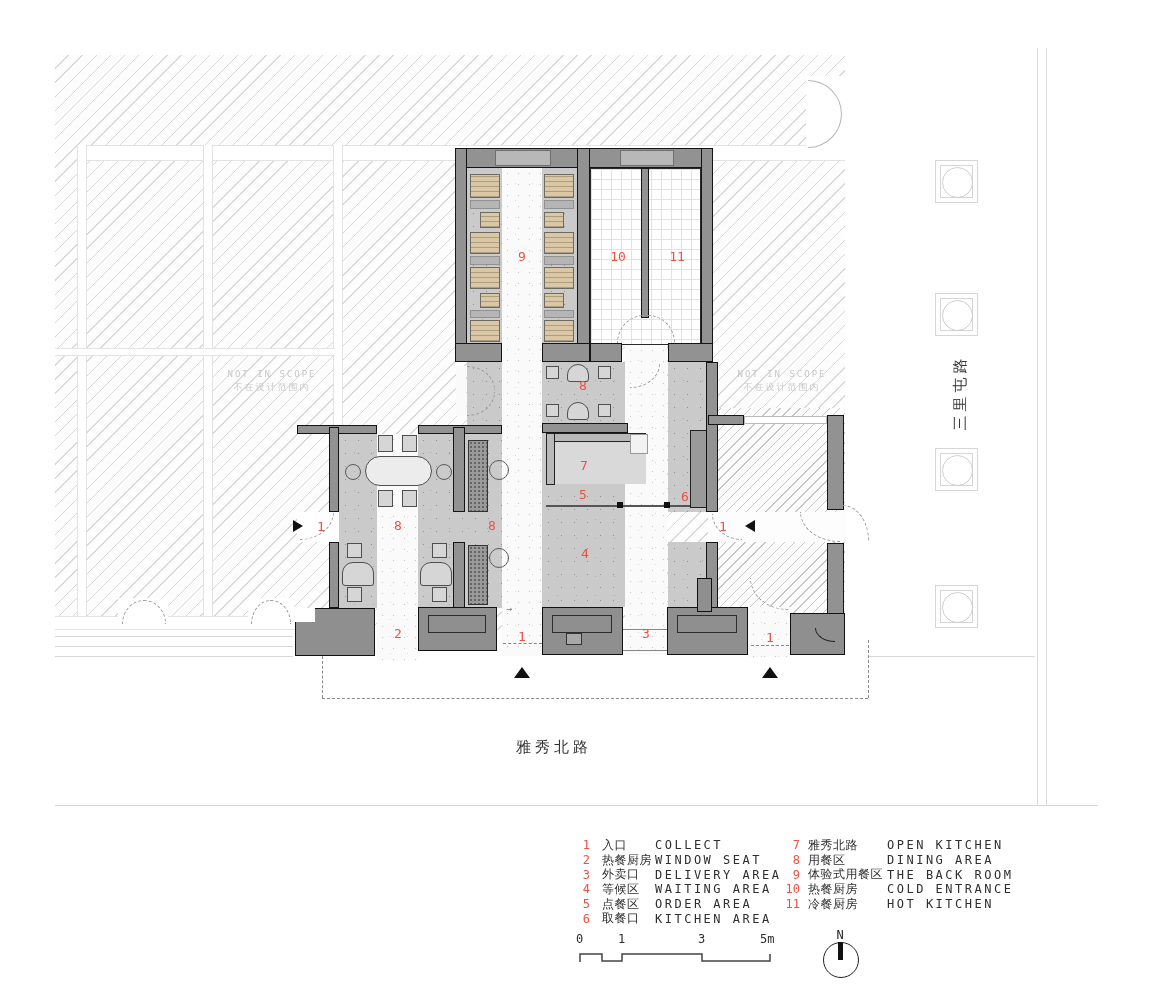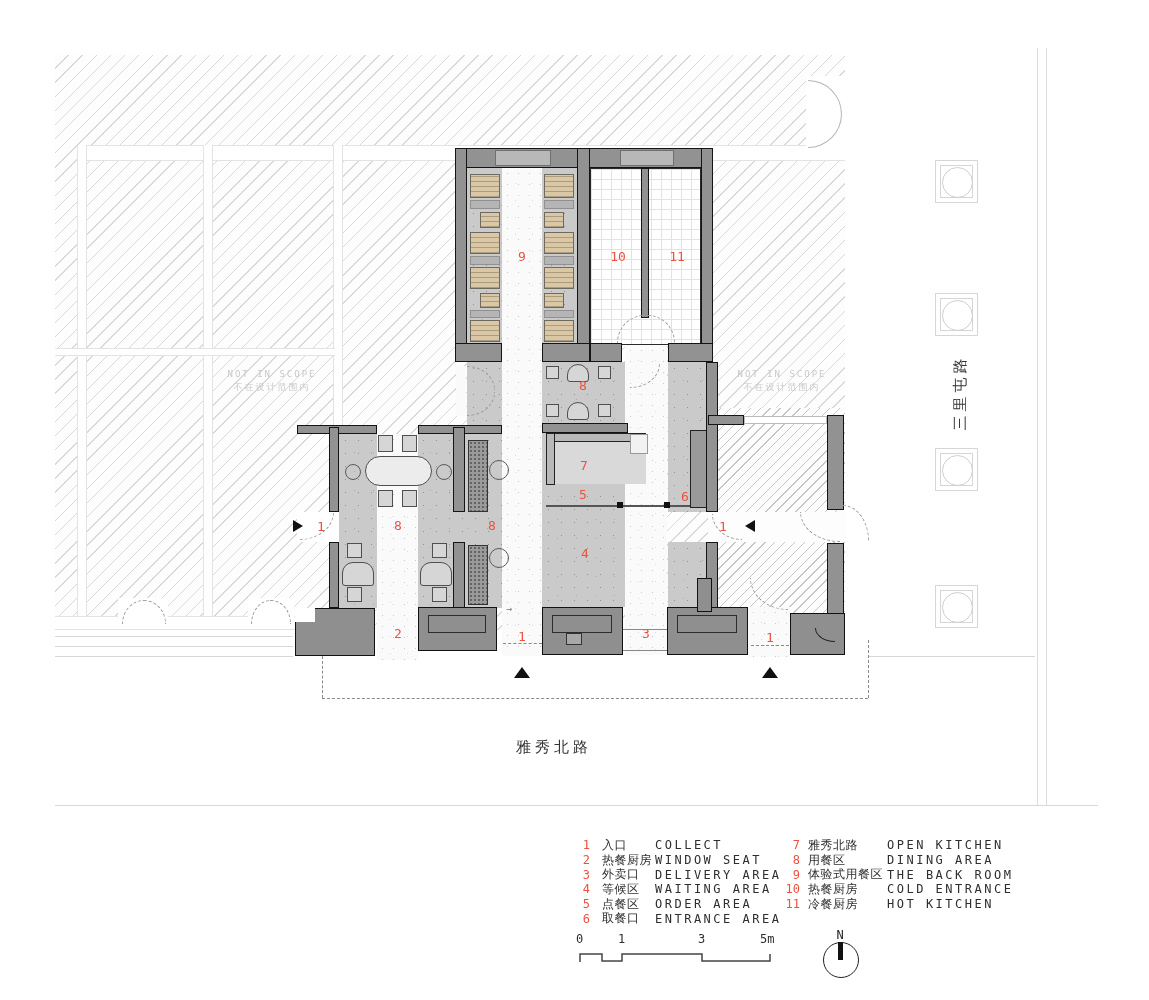--- a/index.html
+++ b/index.html
@@ -314,21 +314,21 @@
         <span class="legend-en">WAITING AREA</span>
       </div>
       <div class="legend-row">
         <span class="legend-num" style="width: 20px; margin-right: 12px; color: rgb(238, 81, 64);">5</span>
         <span class="legend-zh" style="width: 53px;">点餐区</span>
         <span class="legend-en">ORDER AREA</span>
       </div>
       <div class="legend-row">
         <span class="legend-num" style="width: 20px; margin-right: 12px; color: rgb(238, 81, 64);">6</span>
         <span class="legend-zh" style="width: 53px;">取餐口</span>
-        <span class="legend-en">ENTRANCE AREA</span>
+        <span class="legend-en">KITCHEN AREA</span>
       </div>
     </div>
   <div class="abs" style="left:778px;top:838px;">
       <div class="legend-row">
         <span class="legend-num" style="width: 22px; margin-right: 8px; color: rgb(238, 81, 64);">7</span>
         <span class="legend-zh" style="width: 79px;">雅秀北路</span>
         <span class="legend-en">OPEN KITCHEN</span>
       </div>
       <div class="legend-row">
         <span class="legend-num" style="width: 22px; margin-right: 8px; color: rgb(238, 81, 64);">8</span>

